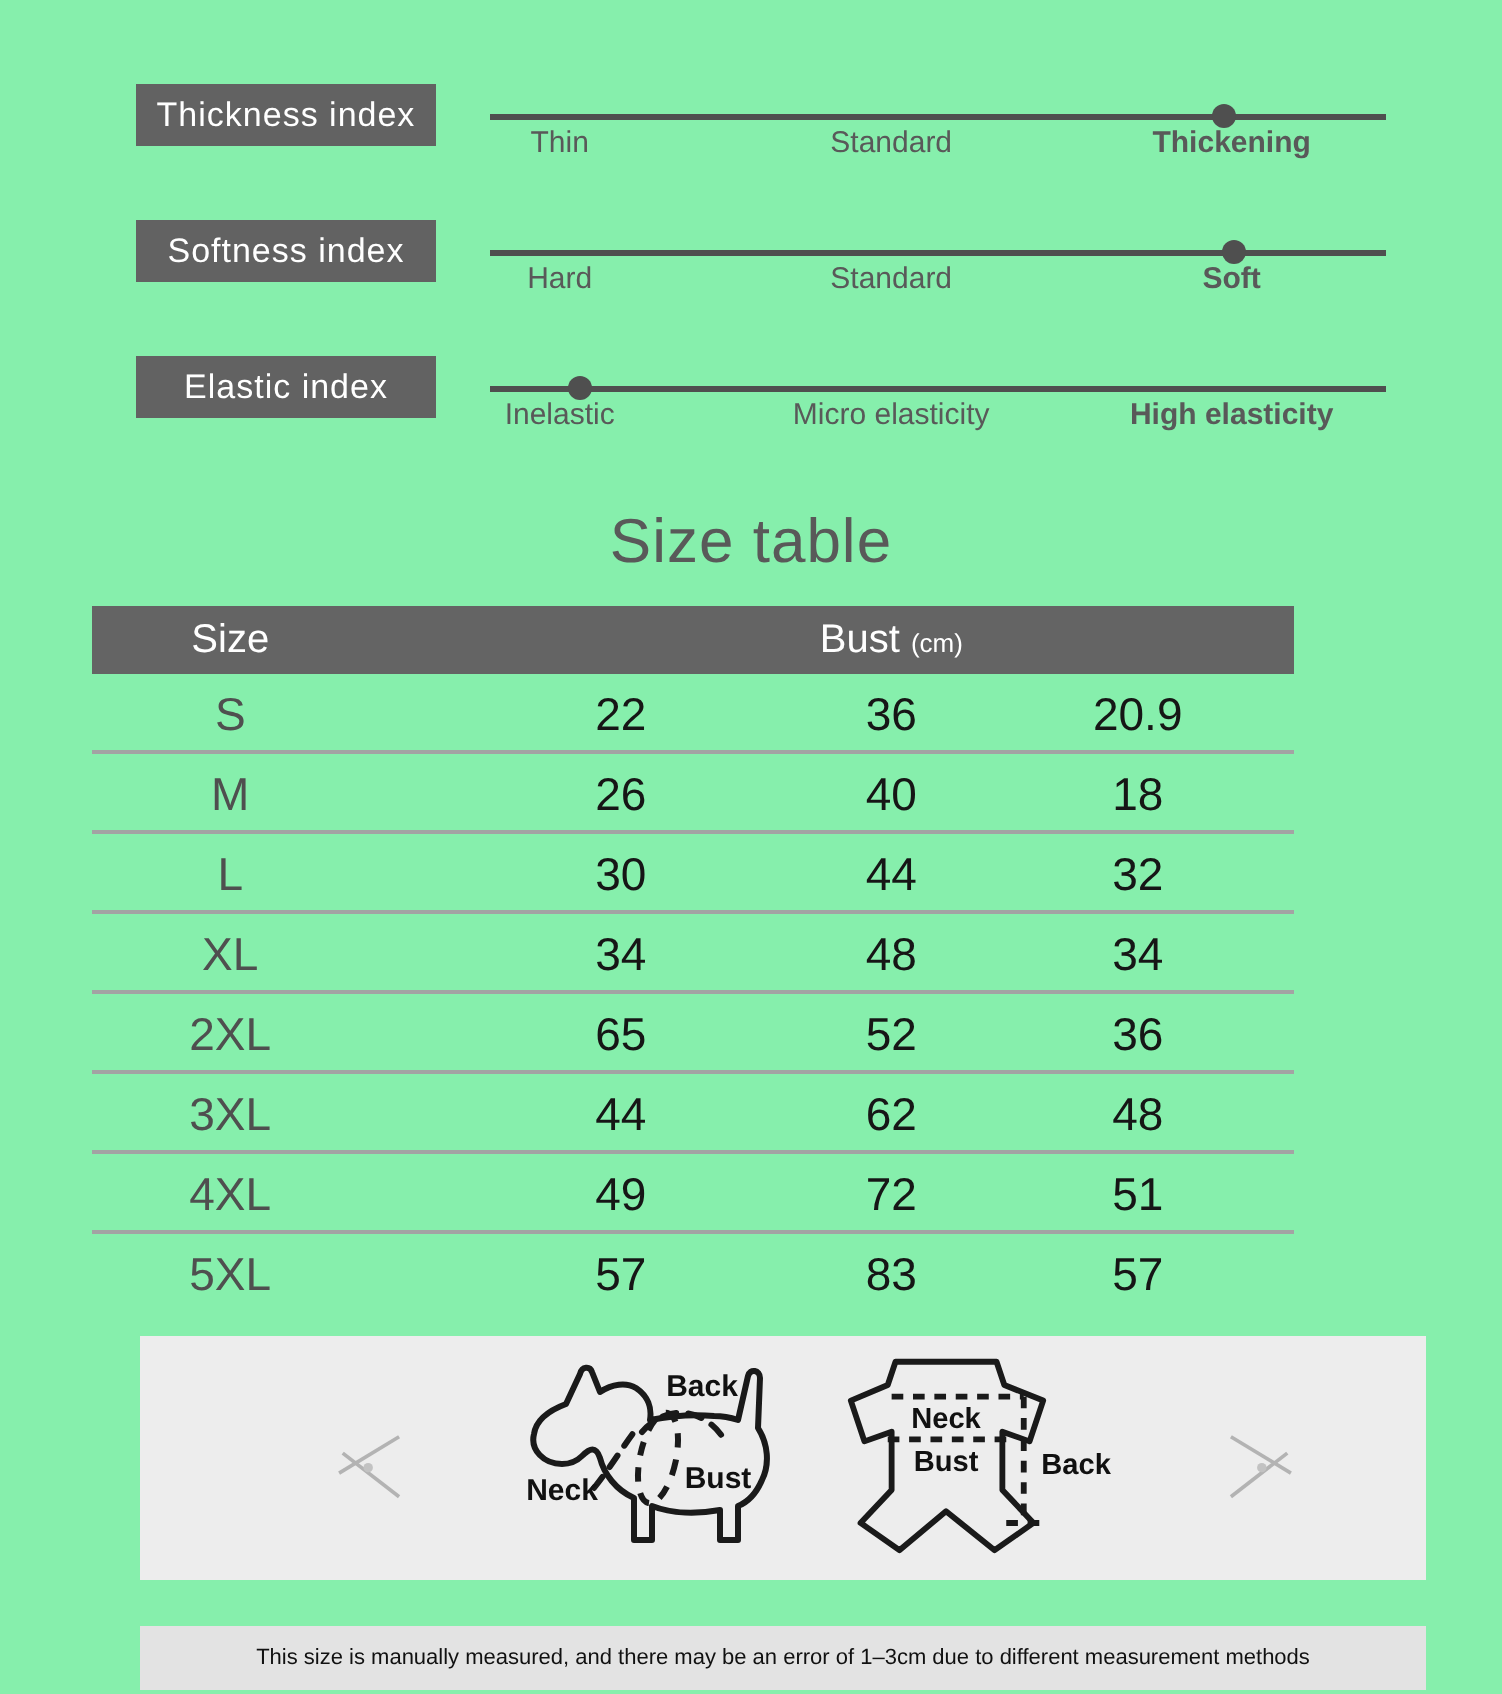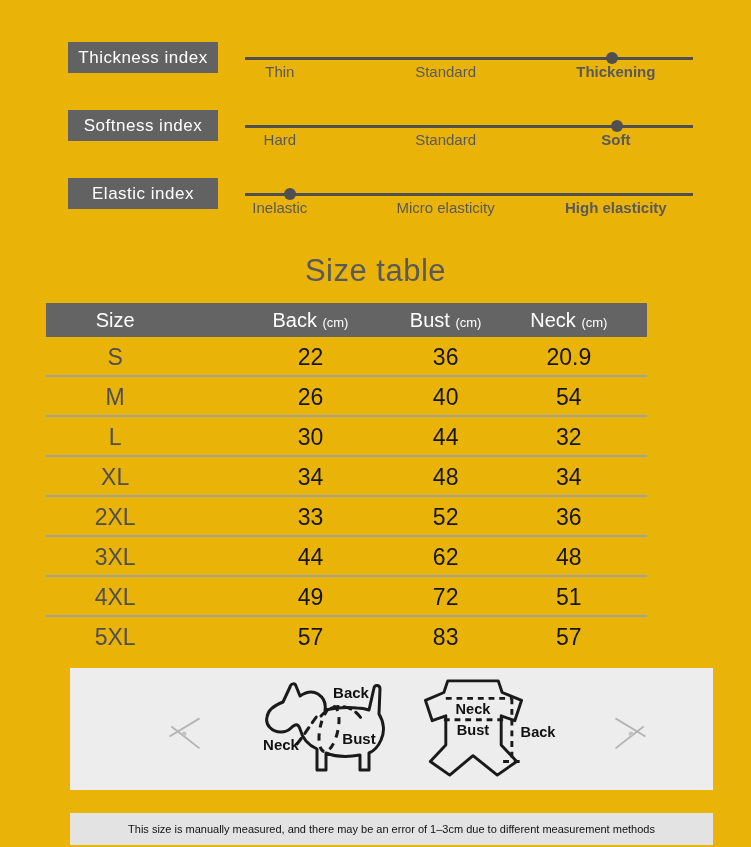--- a/index.html
+++ b/index.html
@@ -1,17 +1,17 @@
 <!DOCTYPE html>
 <html><head>
 <meta charset="utf-8">
 <style>
   * { margin:0; padding:0; box-sizing:border-box; }
   body { background:#fff; font-family:"Liberation Sans", sans-serif; }
-  #stage { position:relative; width:751px; height:847px; background:#eab308; overflow:hidden; }
+  #stage { position:relative; width:751px; height:847px; background:#86efac; overflow:hidden; }
 
   
   .idx-box { position:absolute; left:68px; width:150px; height:31px; background:#626262;
              color:#fff; font-size:17px; letter-spacing:.5px; display:flex;
              align-items:center; justify-content:center; }
   .track { position:absolute; left:245px; width:448px; height:3px; background:#4f4f4f; }
   .dot { position:absolute; top:-5px; width:12px; height:12px; border-radius:50%;
          background:#4f4f4f; transform:translateX(-6px); }
   .opts { position:absolute; left:244px; width:448px; height:20px; font-size:15px; color:#595959; }
   .opt  { position:absolute; white-space:nowrap; transform:translateX(-50%); }
@@ -76,52 +76,50 @@
     <span class="opt o0">Inelastic</span>
     <span class="opt o1">Micro elasticity</span>
     <span class="opt o2">High elasticity</span>
   </div>
 
   <div class="tbl-title">Size table</div>
 
   <div class="tbl">
     <div class="thead">
       <span class="c c0">Size</span>
-      <span class="c c1"><span>Back</span> <span class="unit">(cm)</span></span>
       <span class="c c2"><span>Bust</span> <span class="unit">(cm)</span></span>
-      <span class="c c3"><span>Neck</span> <span class="unit">(cm)</span></span>
     </div>
 
     <div class="trow">
       <span class="c c0">S</span>
       <span class="c c1">22</span>
       <span class="c c2">36</span>
       <span class="c c3">20.9</span>
     </div>
     <div class="trow">
       <span class="c c0">M</span>
       <span class="c c1">26</span>
       <span class="c c2">40</span>
-      <span class="c c3">54</span>
+      <span class="c c3">18</span>
     </div>
     <div class="trow">
       <span class="c c0">L</span>
       <span class="c c1">30</span>
       <span class="c c2">44</span>
       <span class="c c3">32</span>
     </div>
     <div class="trow">
       <span class="c c0">XL</span>
       <span class="c c1">34</span>
       <span class="c c2">48</span>
       <span class="c c3">34</span>
     </div>
     <div class="trow">
       <span class="c c0">2XL</span>
-      <span class="c c1">33</span>
+      <span class="c c1">65</span>
       <span class="c c2">52</span>
       <span class="c c3">36</span>
     </div>
     <div class="trow">
       <span class="c c0">3XL</span>
       <span class="c c1">44</span>
       <span class="c c2">62</span>
       <span class="c c3">48</span>
     </div>
     <div class="trow">

